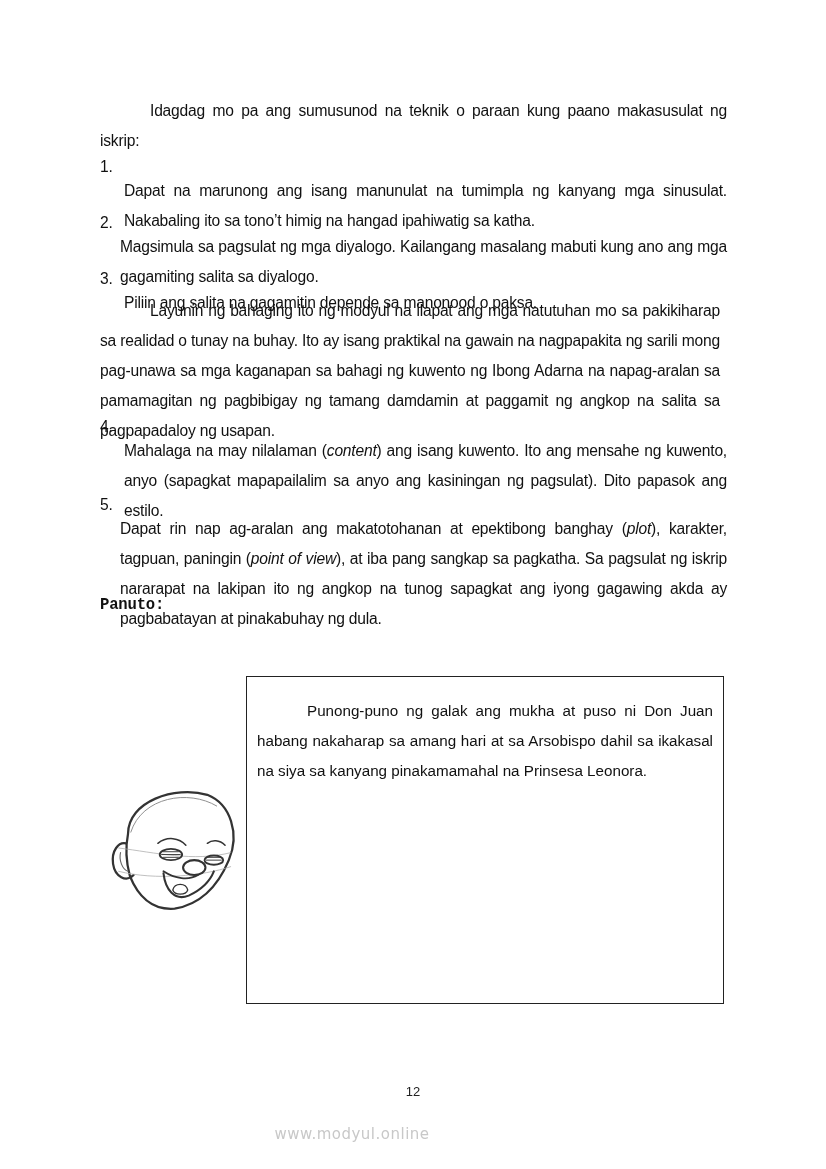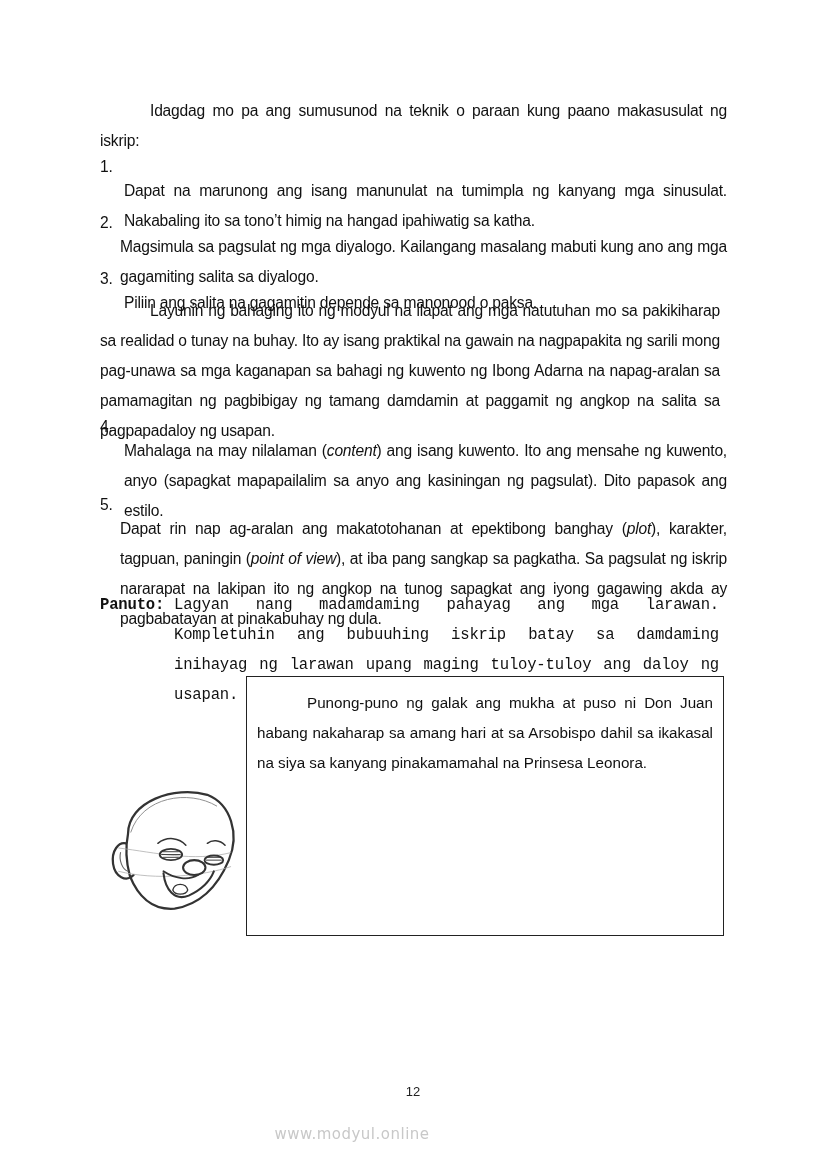--- a/index.html
+++ b/index.html
@@ -7,22 +7,22 @@
       font-family: "Liberation Sans", sans-serif; color: #111; }
     .txt { font-family: "Liberation Sans", sans-serif; font-size: 15.6px; line-height: 30px; letter-spacing: -0.2px; }
     .para { position: absolute; left: 100px; width: 627px; text-align: justify; }
     .indent { text-indent: 50px; }
     .item { position: absolute; left: 100px; width: 627px; text-align: justify; }
     .item .num { position: absolute; left: 0; top: 0; }
     .item .body { display: block; padding-left: 24px; margin-top: 24px; }
     .panuto { position: absolute; left: 100px; top: 590px; width: 627px; font-family: Liberation Mono, monospace; }
     .panuto .label { position: absolute; left: 0; top: 0; font-weight: bold; }
     .panuto .ptext { display: block; margin-left: 74px; width: 545px; }
-    .box { position: absolute; left: 246px; top: 676px; width: 478px; height: 260px;
-      border: 1.5px solid #222; box-sizing: border-box; padding: 11px 10px 0 10px; }
+    .box { position: absolute; left: 246px; top: 676px; width: 478px; height: 328px;
+      border: 1.5px solid #222; box-sizing: border-box; padding: 19px 10px 0 10px; }
     .box .txt { font-size: 15.2px; letter-spacing: 0; }
     .box p { margin: 0; text-align: justify; }
     .box .bp1 { text-indent: 50px; }
     .dlg { position: relative; margin-top: 7px !important; }
     .dlg-body { padding-left: 107px; text-indent: -107px; }
     .dlg2-body { padding-left: 107px; text-indent: -107px; }
     .box .bp4 { text-indent: 50px; margin-top: 7px !important; }
     .face { position: absolute; left: 100px; top: 778px; width: 140px; height: 140px; }
     .pagenum { position: absolute; left: 0; width: 826px; top: 1084px; text-align: center;
       font-family: "Liberation Sans", sans-serif; font-size: 13px; color: #222; }
@@ -54,21 +54,20 @@
   <span class="body"><span>Mahalaga na may nilalaman (</span><i>content</i><span>) ang isang kuwento. Ito ang mensahe ng kuwento, anyo (sapagkat mapapailalim sa anyo ang kasiningan ng pagsulat). Dito papasok ang estilo.</span></span>
 </div>
 
 <div class="item txt" style="top:490px;">
   <span class="num">5.</span>
   <span class="body" style="padding-left:20px;"><span>Dapat rin nap ag-aralan ang makatotohanan at epektibong banghay (</span><i>plot</i><span>), karakter, tagpuan, paningin (</span><i>point of view</i><span>), at iba pang sangkap sa pagkatha. Sa pagsulat ng iskrip nararapat na lakipan ito ng angkop na tunog sapagkat ang iyong gagawing akda ay pagbabatayan at pinakabuhay ng dula.</span></span>
 </div>
 
 <div class="panuto txt">
   <span class="label">Panuto:</span>
-  <span class="ptext" style="text-align:justify;">Lagyan nang madamdaming pahayag ang mga larawan. Kompletuhin ang bubuuhing iskrip batay sa damdaming inihayag ng larawan upang maging tuloy-tuloy ang daloy ng usapan.</span>
 </div>
 
 <div class="face">
   <svg width="140" height="140" viewBox="0 0 150 150" fill="none" stroke="#333" stroke-linecap="round" stroke-linejoin="round">
     <path d="M30 60 C30 25, 80 8, 115 18 C140 28, 150 60, 138 88 C128 112, 110 135, 80 140 C55 142, 40 125, 32 105 C28 90, 27 75, 30 60 Z" stroke-width="2.4"></path>
     <path d="M33 58 C45 20, 95 12, 125 30" stroke-width="1" stroke="#888"></path>
     <path d="M28 70 C20 68, 12 78, 14 92 C16 106, 28 112, 36 104" stroke-width="2.4"></path>
     <path d="M22 80 C20 88, 24 98, 30 100" stroke-width="1.2" stroke="#666"></path>
     <path d="M20 75 C60 80, 100 90, 140 80" stroke-width="0.8" stroke="#aaa"></path>
     <path d="M20 100 C60 110, 110 105, 140 95" stroke-width="0.8" stroke="#aaa"></path>

